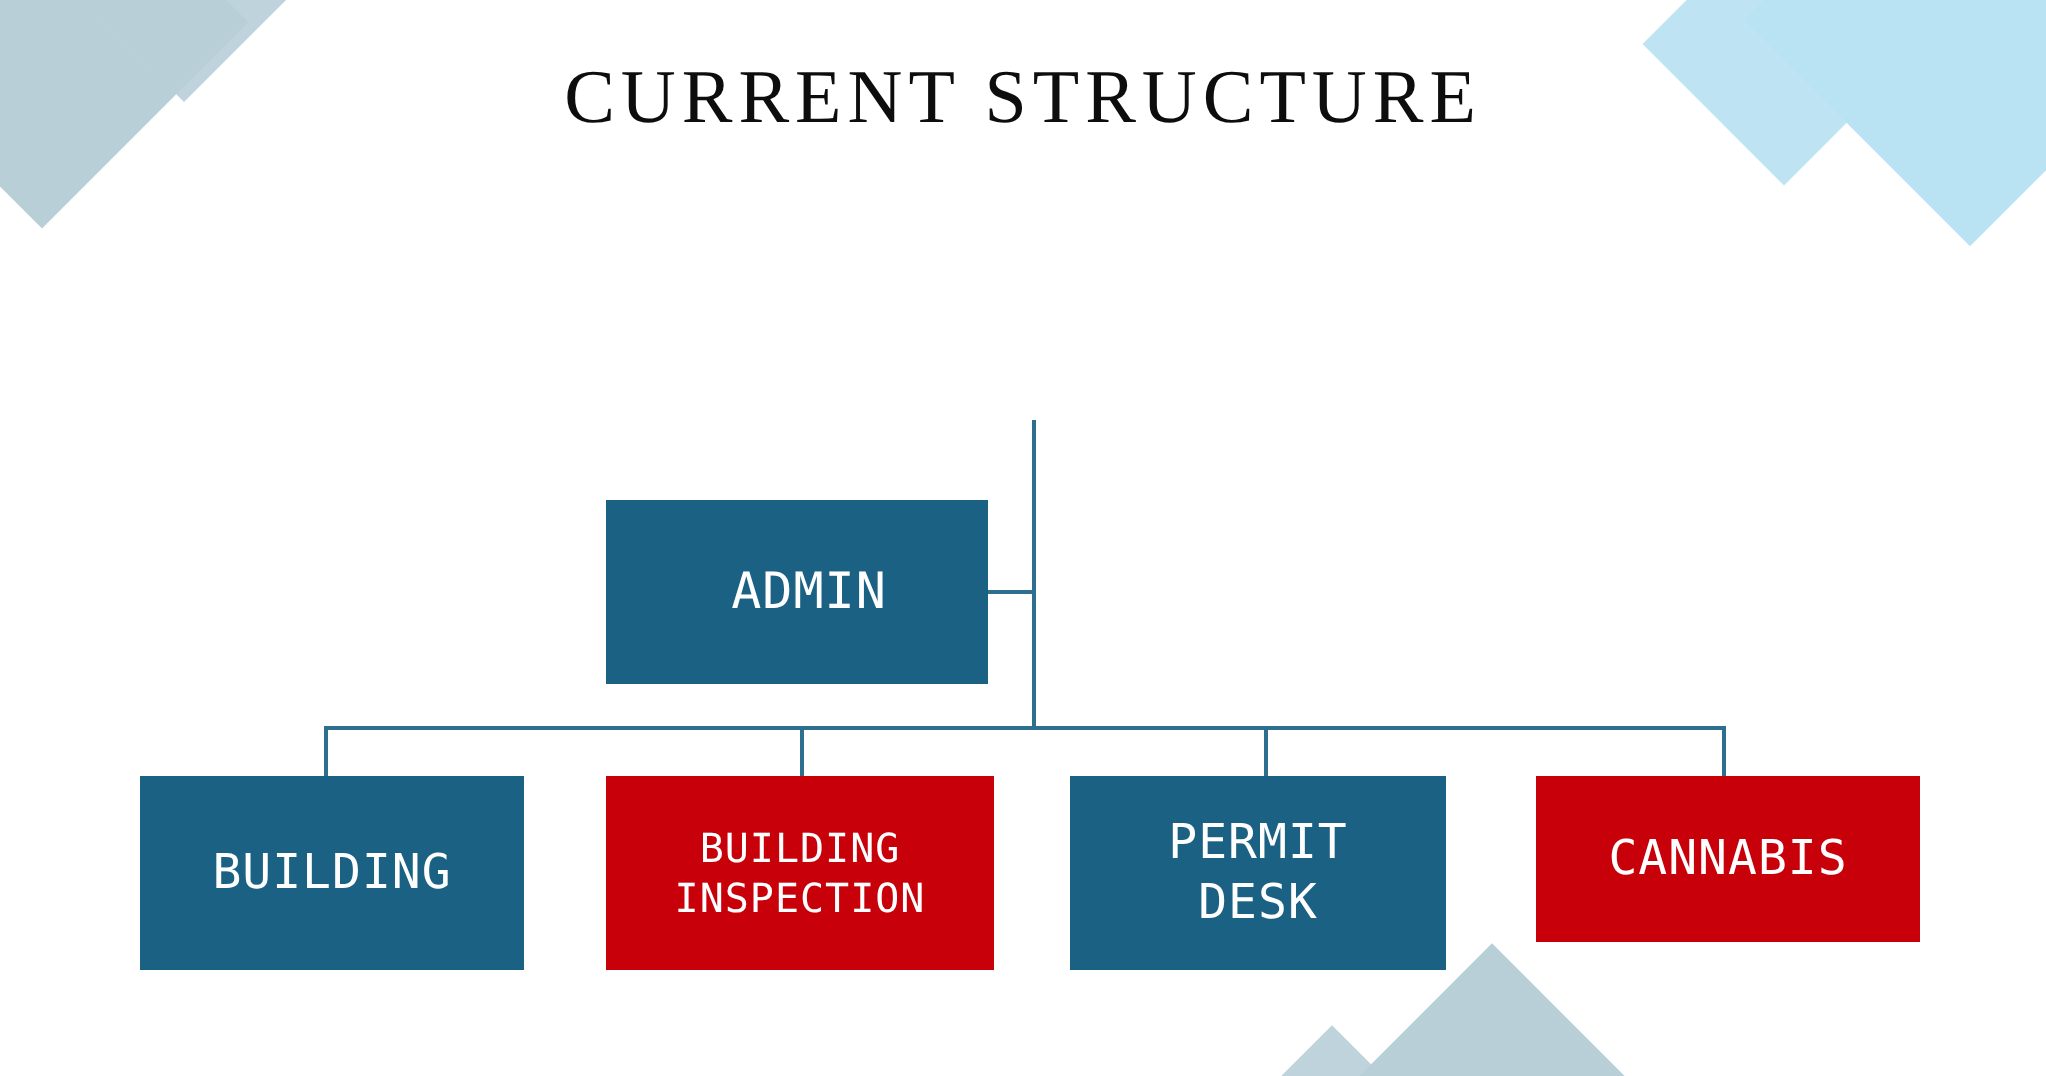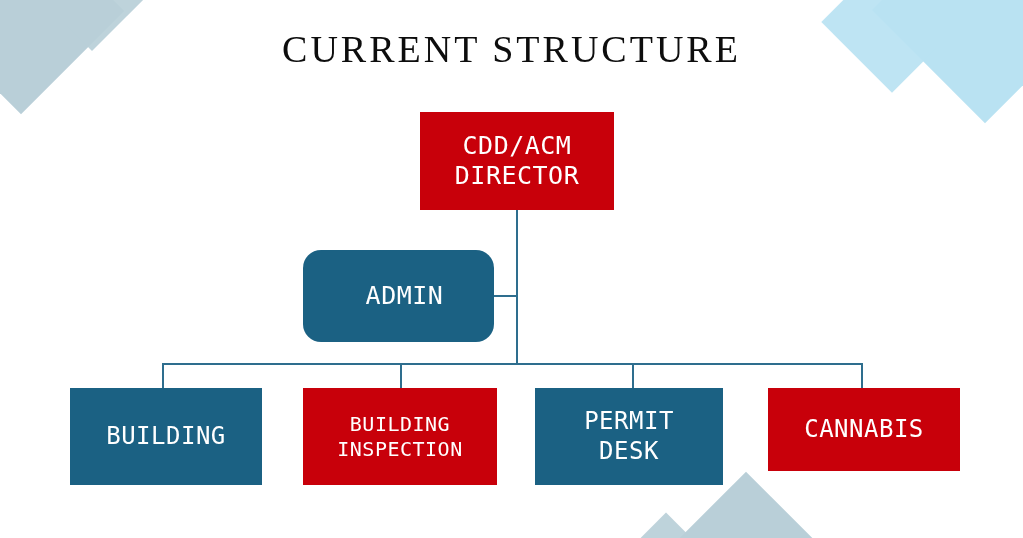--- a/index.html
+++ b/index.html
@@ -61,21 +61,21 @@
     font-family: "DejaVu Sans Mono", "Liberation Mono", monospace;
     line-height: 1.22;
     letter-spacing: 0.5px;
     white-space: pre-line;
     box-sizing: border-box;
   }
   .node.red  { background: #c8000a; }
   .node.teal { background: #1b6183; }
 
   #node-director        { left: 420px; top: 112px; width: 194px; height: 98px;  font-size: 25px; }
-  #node-admin           { left: 303px; top: 250px; width: 191px; height: 92px;  font-size: 25px; padding-left: 12px; border-radius: 18px; }
+  #node-admin           { left: 303px; top: 250px; width: 191px; height: 92px;  font-size: 25px; padding-left: 12px; }
   #node-planning        { left: 70px;  top: 388px; width: 192px; height: 97px;  font-size: 24px; }
   #node-building        { left: 303px; top: 388px; width: 194px; height: 97px;  font-size: 20px; }
   #node-permit          { left: 535px; top: 388px; width: 188px; height: 97px;  font-size: 24px; }
   #node-cannabis        { left: 768px; top: 388px; width: 192px; height: 83px;  font-size: 24px; }
 </style>
 </head>
 <body>
 
 <div id="slide">
 
@@ -97,22 +97,20 @@
 
   <div class="conn conn-h" style="left:494px; top:295px; width:24px;"></div>
 
   <div class="conn conn-h" style="left:162px; top:363px; width:701px;"></div>
 
   <div class="conn conn-v" style="left:162px; top:363px; height:26px;"></div>
   <div class="conn conn-v" style="left:400px; top:363px; height:26px;"></div>
   <div class="conn conn-v" style="left:632px; top:363px; height:26px;"></div>
   <div class="conn conn-v" style="left:861px; top:363px; height:26px;"></div>
 
-  <div id="node-director" class="node red">CDD/ACM
-DIRECTOR</div>
 
   <div id="node-admin" class="node teal">ADMIN</div>
 
   <div id="node-planning" class="node teal">BUILDING</div>
 
   <div id="node-building" class="node red">BUILDING
 INSPECTION</div>
 
   <div id="node-permit" class="node teal">PERMIT
 DESK</div>

